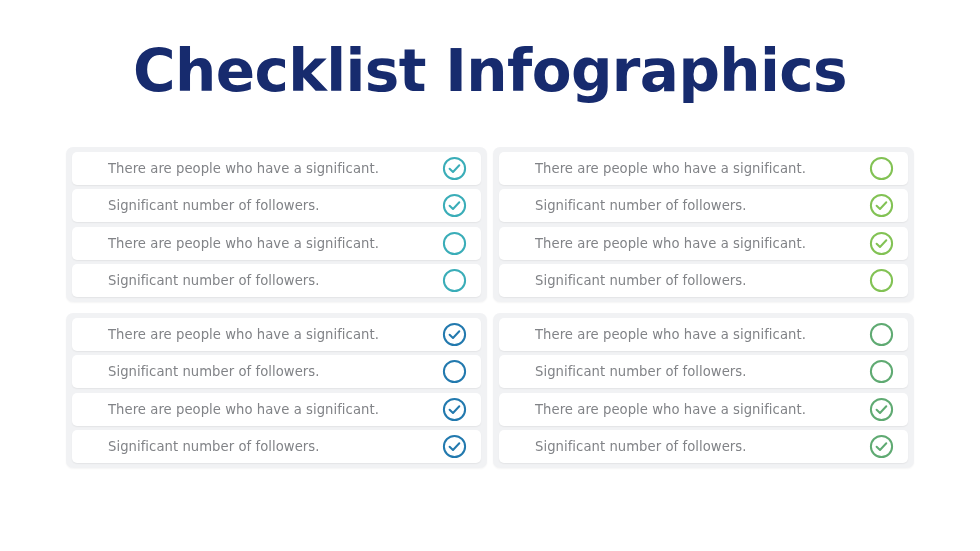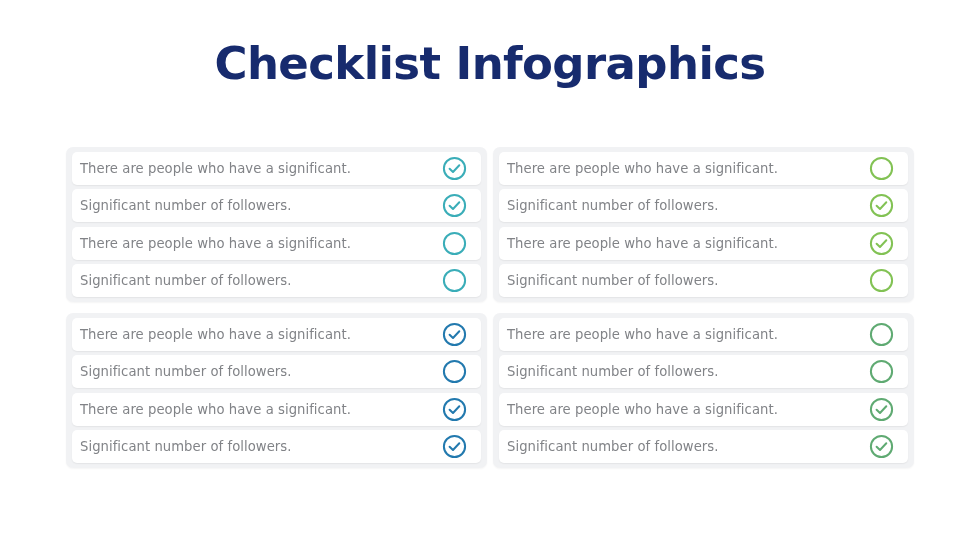--- a/index.html
+++ b/index.html
@@ -23,21 +23,21 @@
   }
 
   
   .title {
     position: absolute;
     top: 38px;
     left: 0;
     width: 980px;
     text-align: center;
     font-family: "DejaVu Sans", sans-serif;
-    font-size: 45px;
+    font-size: 58px;
     font-weight: bold;
     letter-spacing: -0.6px;
     color: #172b6e;
     line-height: 1.15;
     white-space: nowrap;
   }
 
   
   .panel-grid {
     position: absolute;
@@ -63,21 +63,21 @@
     box-shadow: 0 1px 2px rgba(0,0,0,0.045);
   }
 
   .row {
     background: #ffffff;
     border-radius: 5px;
     height: 33px;
     display: flex;
     align-items: center;
     justify-content: space-between;
-    padding: 0 14px 0 8px;
+    padding: 0 14px 0 36px;
     box-sizing: border-box;
     box-shadow: 0 1px 1.5px rgba(0,0,0,0.06);
   }
 
   .row-label {
     font-family: "DejaVu Sans", sans-serif;
     font-size: 13.2px;
     color: #818387;
     letter-spacing: 0.05px;
     white-space: nowrap;

